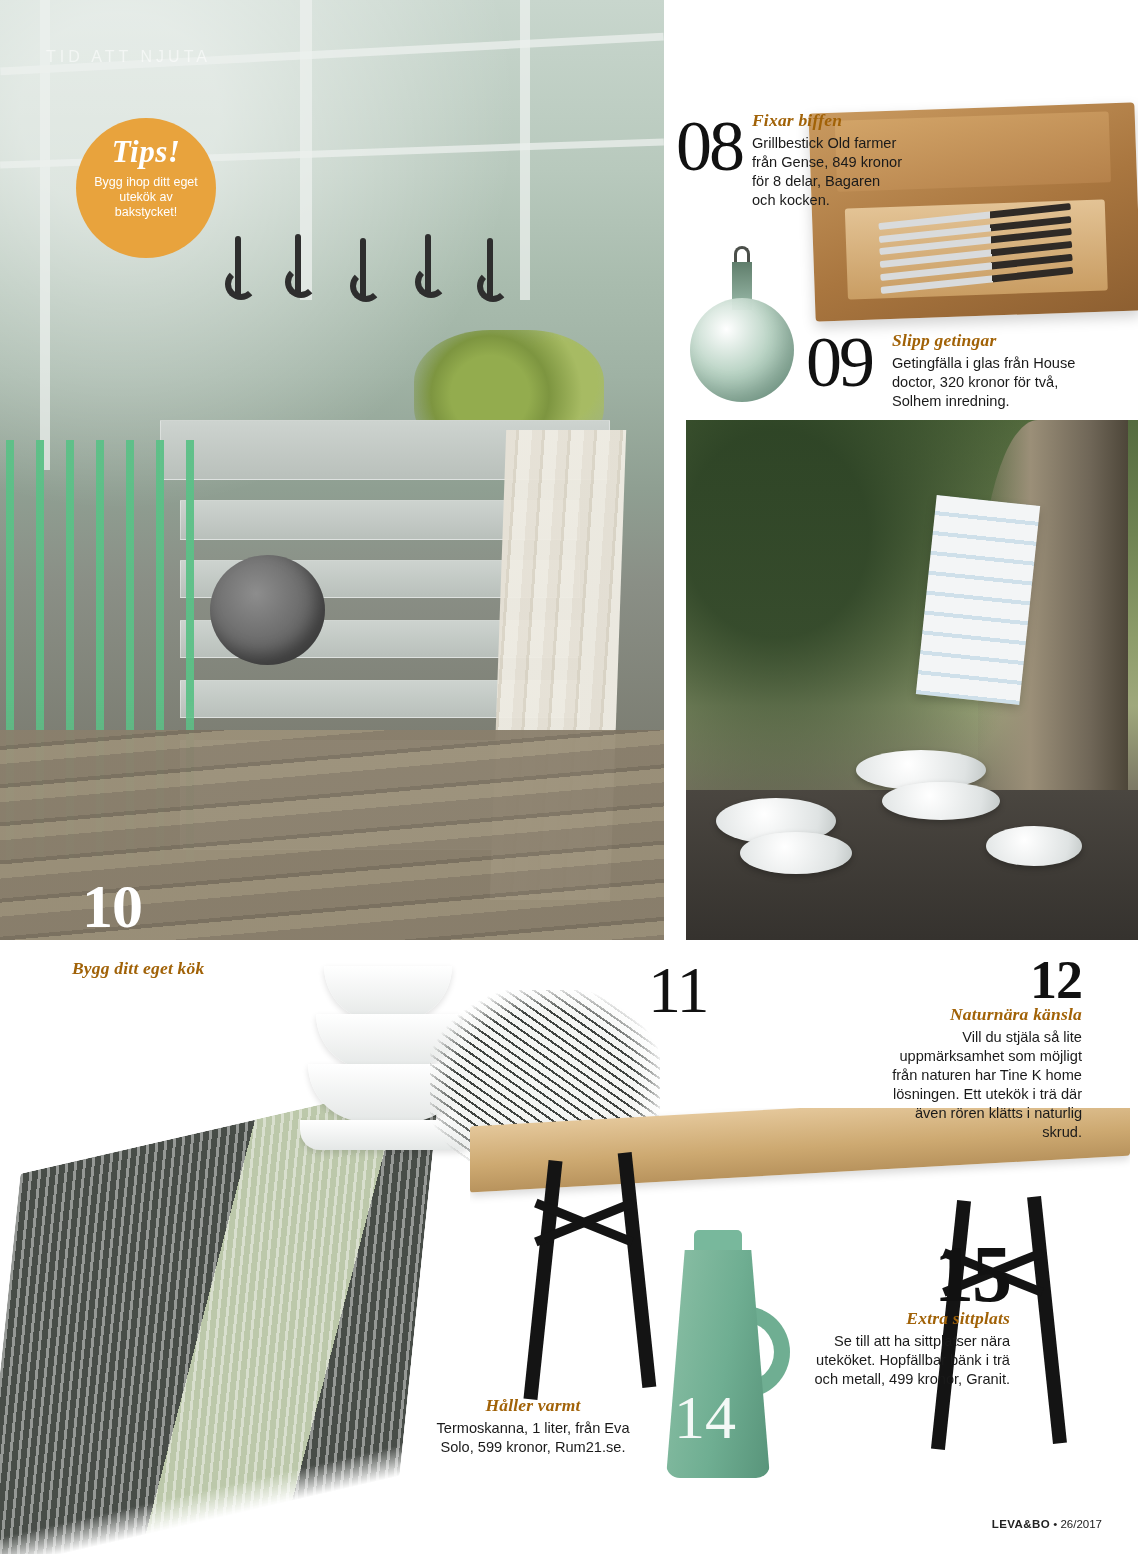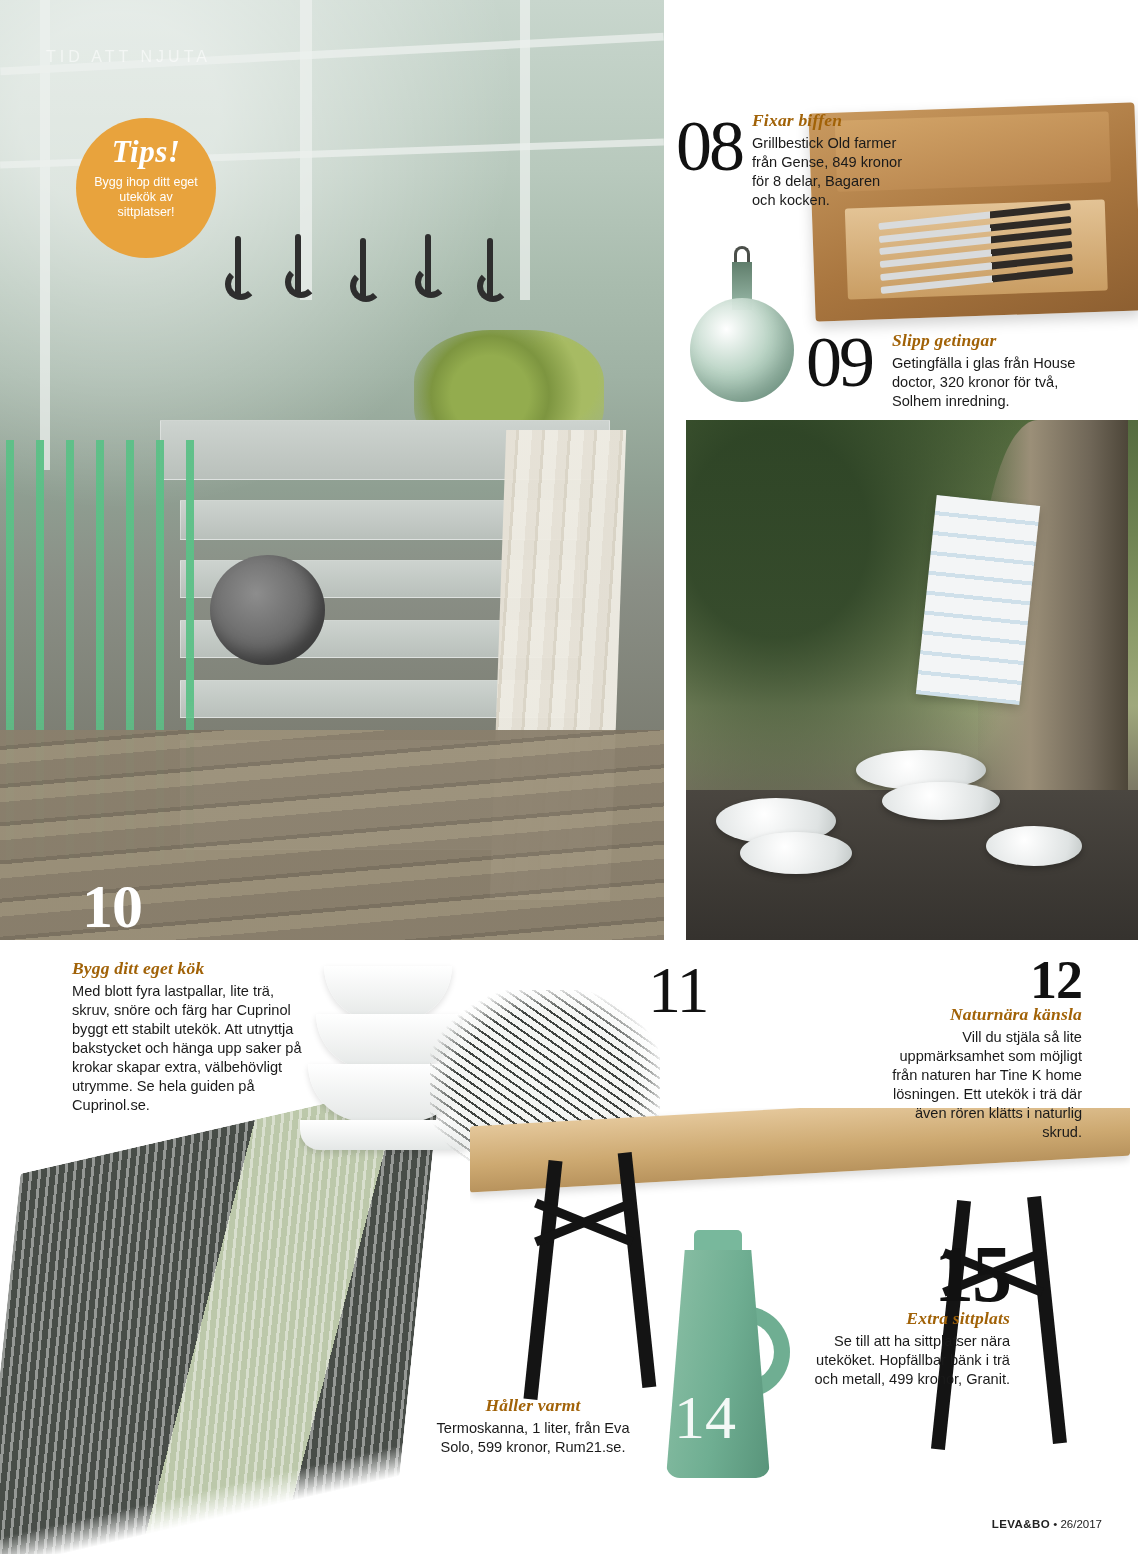--- a/index.html
+++ b/index.html
@@ -313,21 +313,21 @@
 
     <div class="colander"></div>
     <div class="curtain"></div>
     <div class="green-chair"></div>
     <div class="deck"></div>
 
     <div class="watermark">TID ATT NJUTA</div>
 
     <div class="tips-badge">
       <div class="tips-word">Tips!</div>
-      <div class="tips-text">Bygg ihop ditt eget utekök av sittplatser!</div>
+      <div class="tips-text">Bygg ihop ditt eget utekök av bakstycket!</div>
     </div>
 
     <div class="num-10">10</div>
   </div>
 
   <div class="col-right"></div>
 
   <div class="photo" id="photo-knife-box">
     <div class="lid"></div>
     <div class="tray">
@@ -402,21 +402,20 @@
 
   <div class="photo" id="photo-thermos">
     <div class="lid2"></div>
     <div class="handle"></div>
     <div class="body"></div>
   </div>
   <div class="num-14">14</div>
 
   <div id="block-bygg">
     <div class="item-head">Bygg ditt eget kök</div>
-    <div class="item-body">Med blott fyra lastpallar, lite trä, skruv, snöre och färg har Cuprinol byggt ett stabilt utekök. Att utnyttja bakstycket och hänga upp saker på krokar skapar extra, välbehövligt utrymme. Se hela guiden på Cuprinol.se.</div>
   </div>
 
   <div id="block-11">
     <div class="num-big">11</div>
   </div>
 
   <div id="block-12">
     <div class="num-big">12</div>
     <div class="item-head">Naturnära känsla</div>
     <div class="item-body">Vill du stjäla så lite uppmärksamhet som möjligt från naturen har Tine K home lösningen. Ett utekök i trä där även rören klätts i naturlig skrud.</div>

